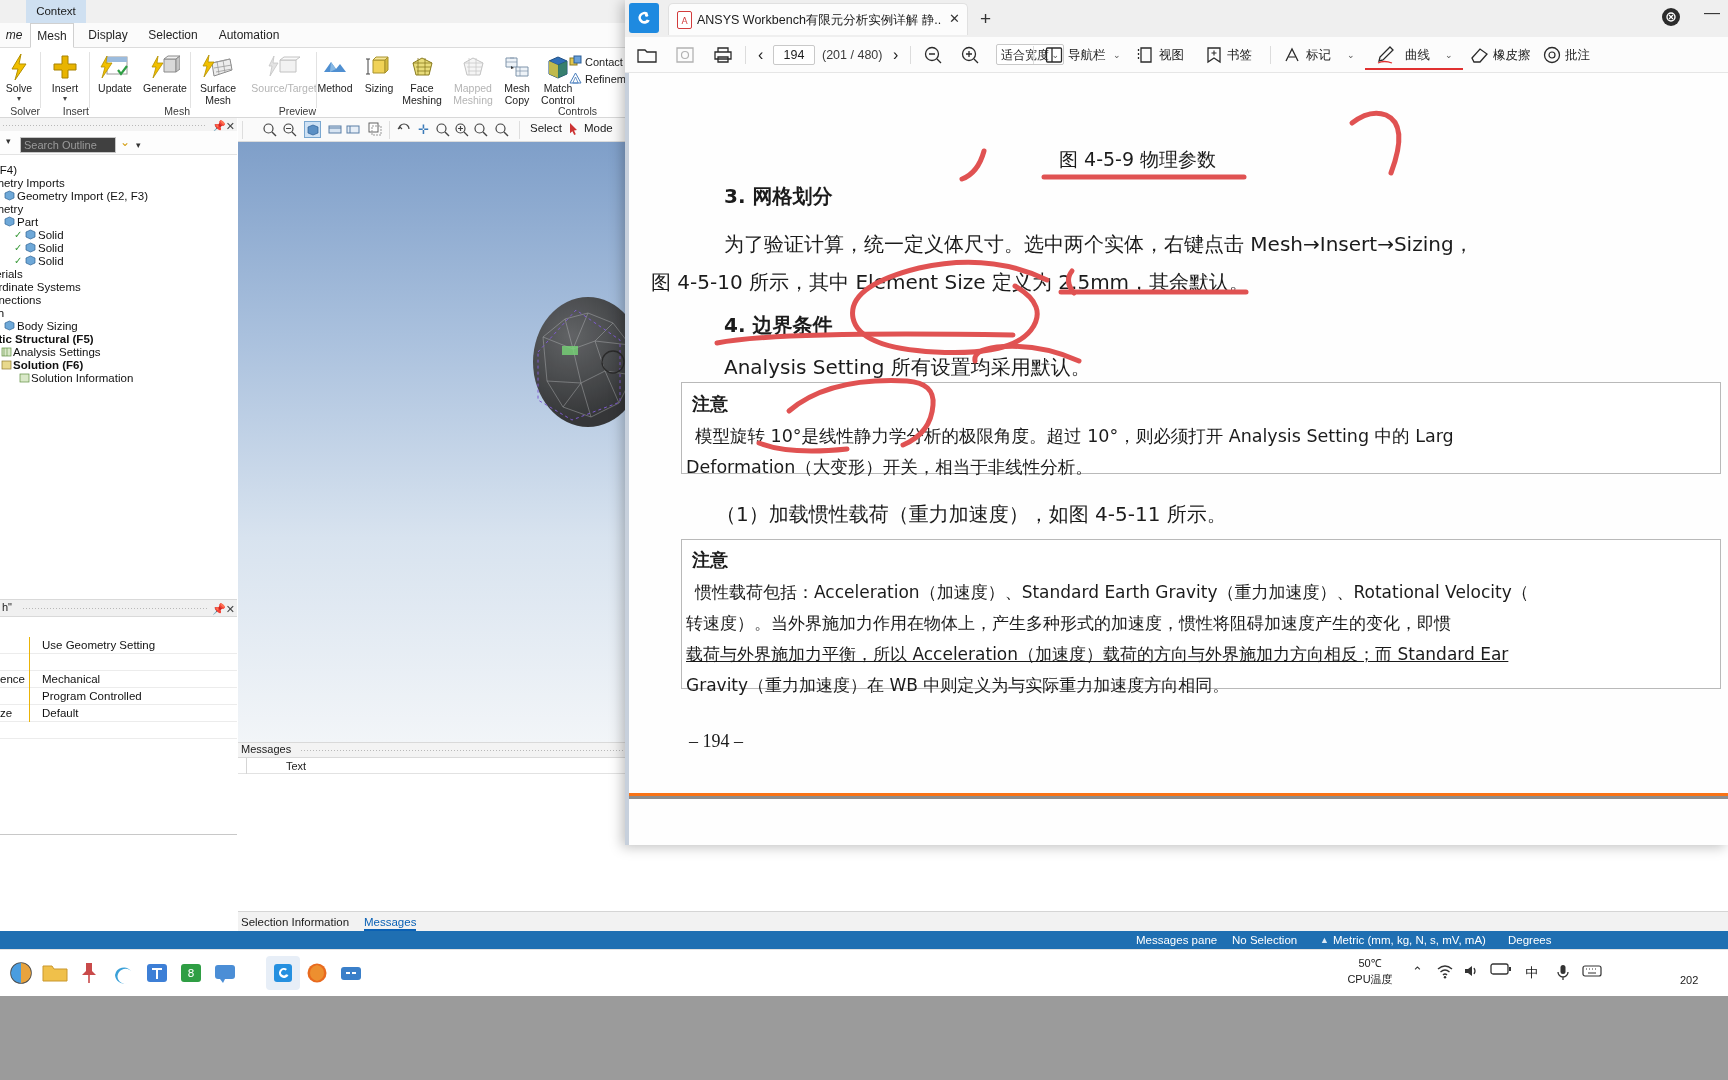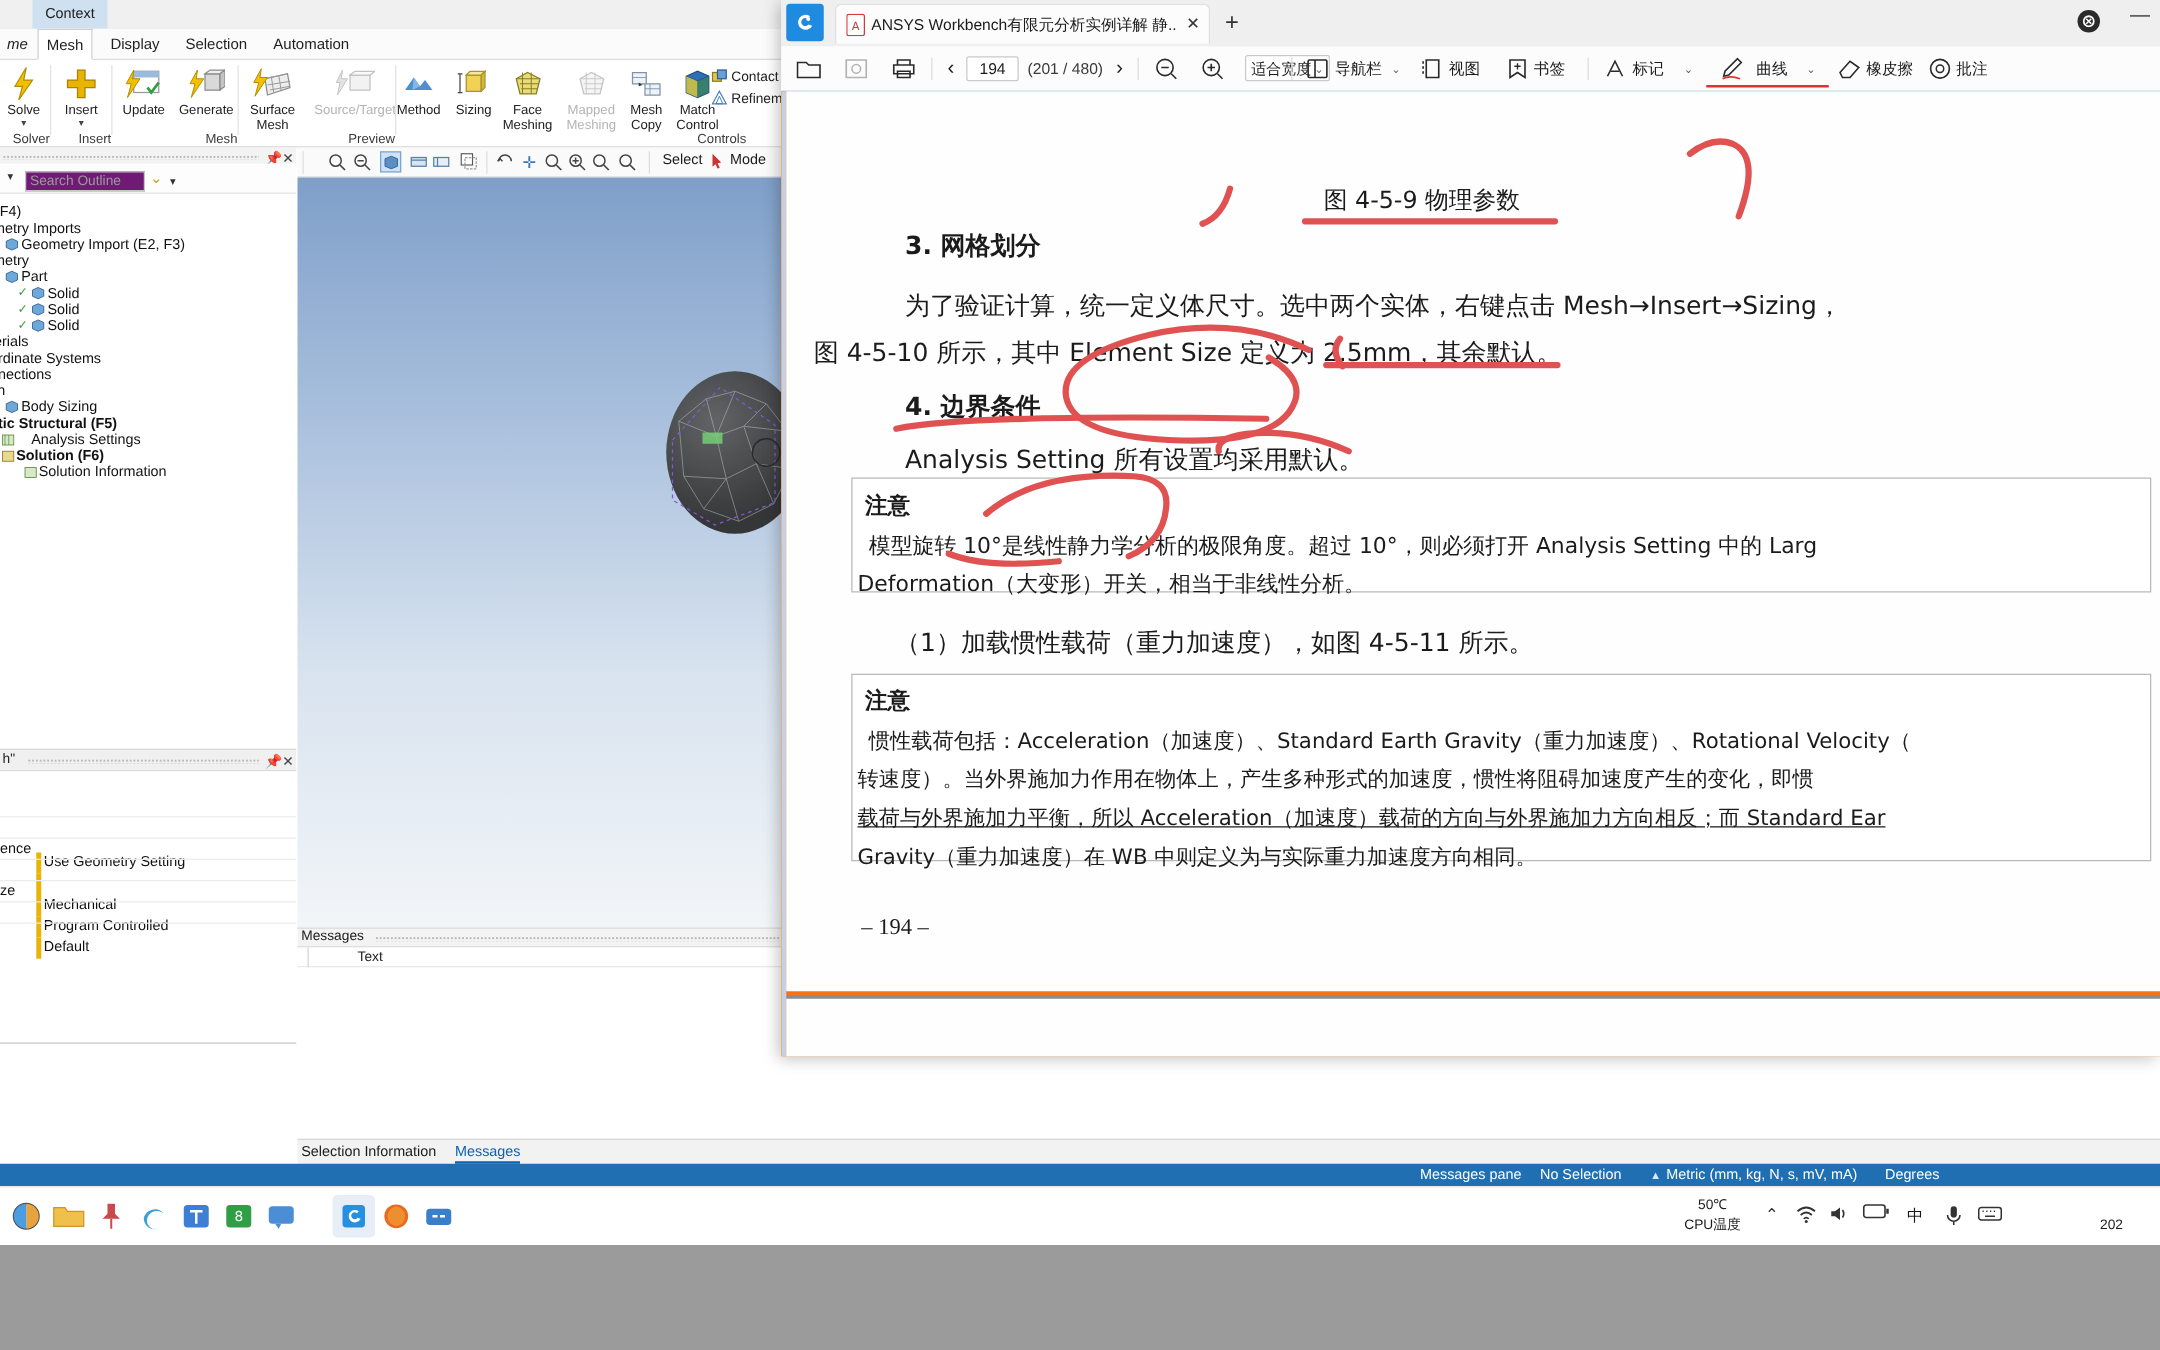--- a/index.html
+++ b/index.html
@@ -39,42 +39,42 @@
   .panel-hdr { position:absolute; height:16px; background:#f3f3f3; border-bottom:1px solid #d9d9d9;
                font-size:10.5px; color:#333; }
   .dots { position:absolute; left:2px; top:6px; right:30px; height:4px;
           background-image: radial-gradient(#b8b8b8 35%, transparent 36%);
           background-size:3px 3px; }
   .hdr-caret { position:absolute; right:18px; top:3px; font-size:9px; color:#444; }
   .hdr-pin   { position:absolute; right:11px; top:2px; font-size:11px; color:#444; }
   .hdr-close { position:absolute; right:2px; top:2px; font-size:11px; color:#444; }
 
   .tree-toolbar { position:absolute; left:0; top:131px; width:237px; height:24px; background:#fdfdfd; border-bottom:1px solid #e3e3e3;}
-  .search-box { position:absolute; left:20px; top:137px; width:96px; height:16px; border:1px solid #c6c6c6; background:#701a75;
+  .search-box { position:absolute; left:20px; top:137px; width:96px; height:16px; border:1px solid #c6c6c6; background:#404040;
                 font-size:11px; color:#9a9a9a; padding-left:3px; line-height:15px; }
   .tree { position:absolute; left:0; top:160px; width:237px; height:435px; background:#fff; overflow:hidden; }
   .tnode { position:absolute; height:13px; font-size:11.5px; color:#111; white-space:nowrap; line-height:13px;}
   .tnode.b { font-weight:bold; }
 
   
   .vp-toolbar { position:absolute; left:238px; top:118px; width:1490px; height:24px; background:#fafafa; border-bottom:1px solid #dcdcdc; }
   .vp { position:absolute; left:238px; top:142px; width:392px; height:600px;
         background:linear-gradient(to bottom,#7f9fc9 0%, #a9c0dd 32%, #d8e3ef 66%, #f2f5f8 100%); }
   .mesh-ball { position:absolute; left:295px; top:155px; width:110px; height:130px; border-radius:50%;
                background:radial-gradient(circle at 35% 30%, #5c5c5c, #2a2a2a 72%); opacity:.92; }
   .messages-hdr { position:absolute; left:238px; top:742px; width:1490px; height:16px; background:#f3f3f3; border-top:1px solid #d9d9d9; border-bottom:1px solid #d9d9d9;}
   .msg-text-row { position:absolute; left:238px; top:758px; width:1490px; height:16px; background:#fff; border-bottom:1px solid #e2e2e2; font-size:11px; color:#222; }
   .msg-body { position:absolute; left:238px; top:774px; width:1490px; height:137px; background:#fff; }
 
   
   .details-hdr { position:absolute; left:0; top:599px; width:237px; height:18px; background:#f0f0f0; border-top:1px solid #d9d9d9; border-bottom:1px solid #d9d9d9;}
   .details { position:absolute; left:0; top:617px; width:237px; height:218px; background:#fff; border-bottom:1px solid #c8c8c8; }
   .drow { position:absolute; left:0; width:237px; height:17px; border-bottom:1px solid #ececec; font-size:11.5px; color:#111; }
   .dkey { position:absolute; left:0; top:0; width:28px; height:17px; line-height:17px; overflow:hidden; }
-  .dval { position:absolute; left:29px; top:0; right:0; height:17px; line-height:17px; border-left:4px solid #eab308; padding-left:2px;margin-top:45px; }
+  .dval { position:absolute; left:29px; top:0; right:0; height:17px; line-height:17px; border-left:1px solid #eab308; padding-left:12px; }
 
   
   .bottom-tabs { position:absolute; left:238px; top:911px; width:1490px; height:20px; background:#f2f2f2; border-top:1px solid #d5d5d5; }
   .btab { position:absolute; top:2px; height:17px; line-height:17px; font-size:11.5px; color:#1a1a1a; }
   .btab.sel { color:#0a61b5; border-bottom:2px solid #0a61b5; }
 
   
   .status-bar { position:absolute; left:0; top:931px; width:1728px; height:18px; background:#1f6fb2; color:#fff; font-size:11.5px; }
   .sb { position:absolute; top:0; height:18px; line-height:18px; white-space:nowrap; }
 
@@ -328,21 +328,21 @@
     <div class="tnode" style="left:17px; top:56px;">Part</div>
     <div class="tnode" style="left:38px; top:69px;">Solid</div>
     <div class="tnode" style="left:38px; top:82px;">Solid</div>
     <div class="tnode" style="left:38px; top:95px;">Solid</div>
     <div class="tnode" style="left:-8px; top:108px;">terials</div>
     <div class="tnode" style="left:-8px; top:121px;">ordinate Systems</div>
     <div class="tnode" style="left:-8px; top:134px;">nnections</div>
     <div class="tnode" style="left:-8px; top:147px;">sh</div>
     <div class="tnode" style="left:17px; top:160px;">Body Sizing</div>
     <div class="tnode b" style="left:-8px; top:173px;">atic Structural (F5)</div>
-    <div class="tnode" style="left:13px; top:186px;padding-left:12px;">Analysis Settings</div>
+    <div class="tnode" style="left:13px; top:186px;">Analysis Settings</div>
     <div class="tnode b" style="left:13px; top:199px;">Solution (F6)</div>
     <div class="tnode" style="left:31px; top:212px;">Solution Information</div>
 
     <span style="position:absolute;left:4px;top:30px;">
         <svg width="11" height="11" viewBox="0 0 11 11">
           <path d="M1 3 l4.5 -2 l4.5 2 l0 5 l-4.5 2 l-4.5 -2z" fill="#6ea8d8" stroke="#2f6193" stroke-width=".7"></path>
         </svg>
       </span>
     <span style="position:absolute;left:4px;top:56px;">
         <svg width="11" height="11" viewBox="0 0 11 11">

